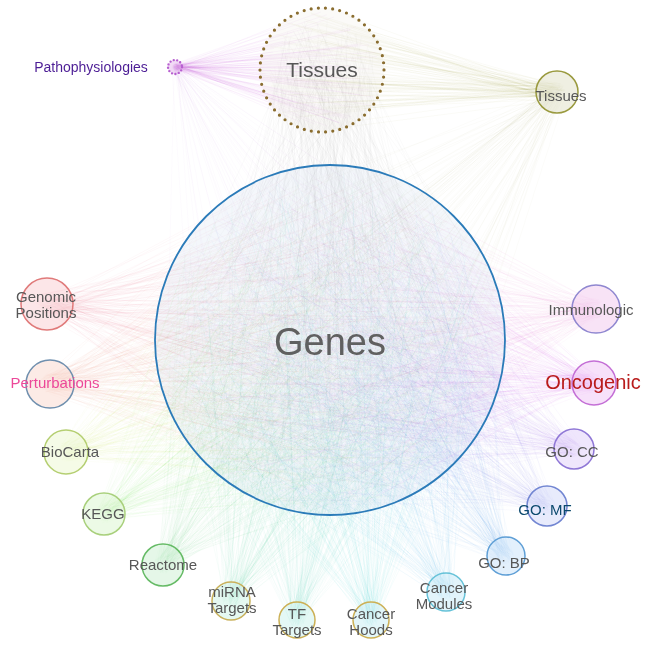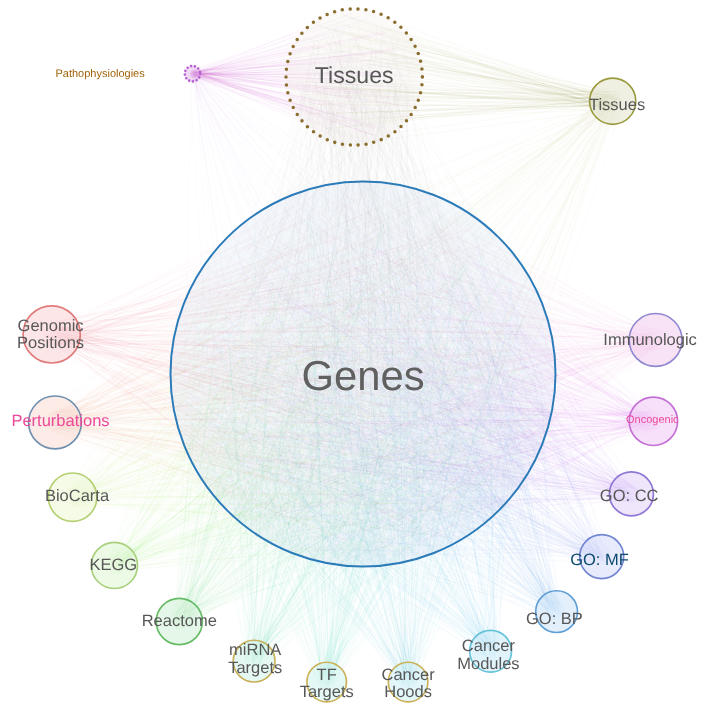--- a/index.html
+++ b/index.html
@@ -129,35 +129,35 @@
         <circle cx="594" cy="383" r="22" fill="rgba(204,68,221,0.16)" stroke="#c46fd6" stroke-width="1.5"></circle>
       </g>
       <g>
         <circle cx="596" cy="309" r="24" fill="rgba(255,255,255,0.5)" stroke="none"></circle>
         <circle cx="596" cy="309" r="24" fill="rgba(214,83,196,0.16)" stroke="#8f87d0" stroke-width="1.5"></circle>
       </g>
     </svg>
   <div id="labels">
       <div class="node-label" style="left: 330px; top: 343px; font-size: 38px; color: rgb(96, 96, 96);">Genes</div>
       <div class="node-label" style="left: 322px; top: 70px; font-size: 21px; color: rgb(87, 87, 87);">Tissues</div>
-      <div class="node-label" style="left: 91px; top: 68px; font-size: 10px; color: #a16207;">Pathophysiologies</div>
+      <div class="node-label" style="left: 91px; top: 68px; font-size: 14px; color: #4c1d95;">Pathophysiologies</div>
       <div class="node-label" style="left: 561px; top: 96px; font-size: 15px; color: rgb(87, 87, 87);">Tissues</div>
       <div class="node-label" style="left: 46px; top: 305px; font-size: 15px; color: rgb(87, 87, 87);">Genomic
 Positions</div>
       <div class="node-label" style="left: 55px; top: 383px; font-size: 15px; color: #ec4899;">Perturbations</div>
       <div class="node-label" style="left: 70px; top: 452px; font-size: 15px; color: rgb(87, 87, 87);">BioCarta</div>
       <div class="node-label" style="left: 103px; top: 514px; font-size: 15px; color: rgb(87, 87, 87);">KEGG</div>
       <div class="node-label" style="left: 163px; top: 565px; font-size: 15px; color: rgb(87, 87, 87);">Reactome</div>
       <div class="node-label" style="left: 232px; top: 600px; font-size: 15px; color: rgb(87, 87, 87);">miRNA
 Targets</div>
       <div class="node-label" style="left: 297px; top: 622px; font-size: 15px; color: rgb(87, 87, 87);">TF
 Targets</div>
       <div class="node-label" style="left: 371px; top: 622px; font-size: 15px; color: rgb(87, 87, 87);">Cancer
 Hoods</div>
       <div class="node-label" style="left: 444px; top: 596px; font-size: 15px; color: rgb(87, 87, 87);">Cancer
 Modules</div>
       <div class="node-label" style="left: 504px; top: 563px; font-size: 15px; color: rgb(87, 87, 87);">GO: BP</div>
       <div class="node-label" style="left: 545px; top: 510px; font-size: 15px; color: #0c4a6e;">GO: MF</div>
       <div class="node-label" style="left: 572px; top: 452px; font-size: 15px; color: rgb(87, 87, 87);">GO: CC</div>
-      <div class="node-label" style="left: 593px; top: 383px; font-size: 10px; color: #ec4899;">Oncogenic</div>
+      <div class="node-label" style="left: 593px; top: 383px; font-size: 20px; color: #b91c1c;">Oncogenic</div>
       <div class="node-label" style="left: 591px; top: 310px; font-size: 15px; color: rgb(87, 87, 87);">Immunologic</div>
     </div>
 </div>
 
 </body></html>

